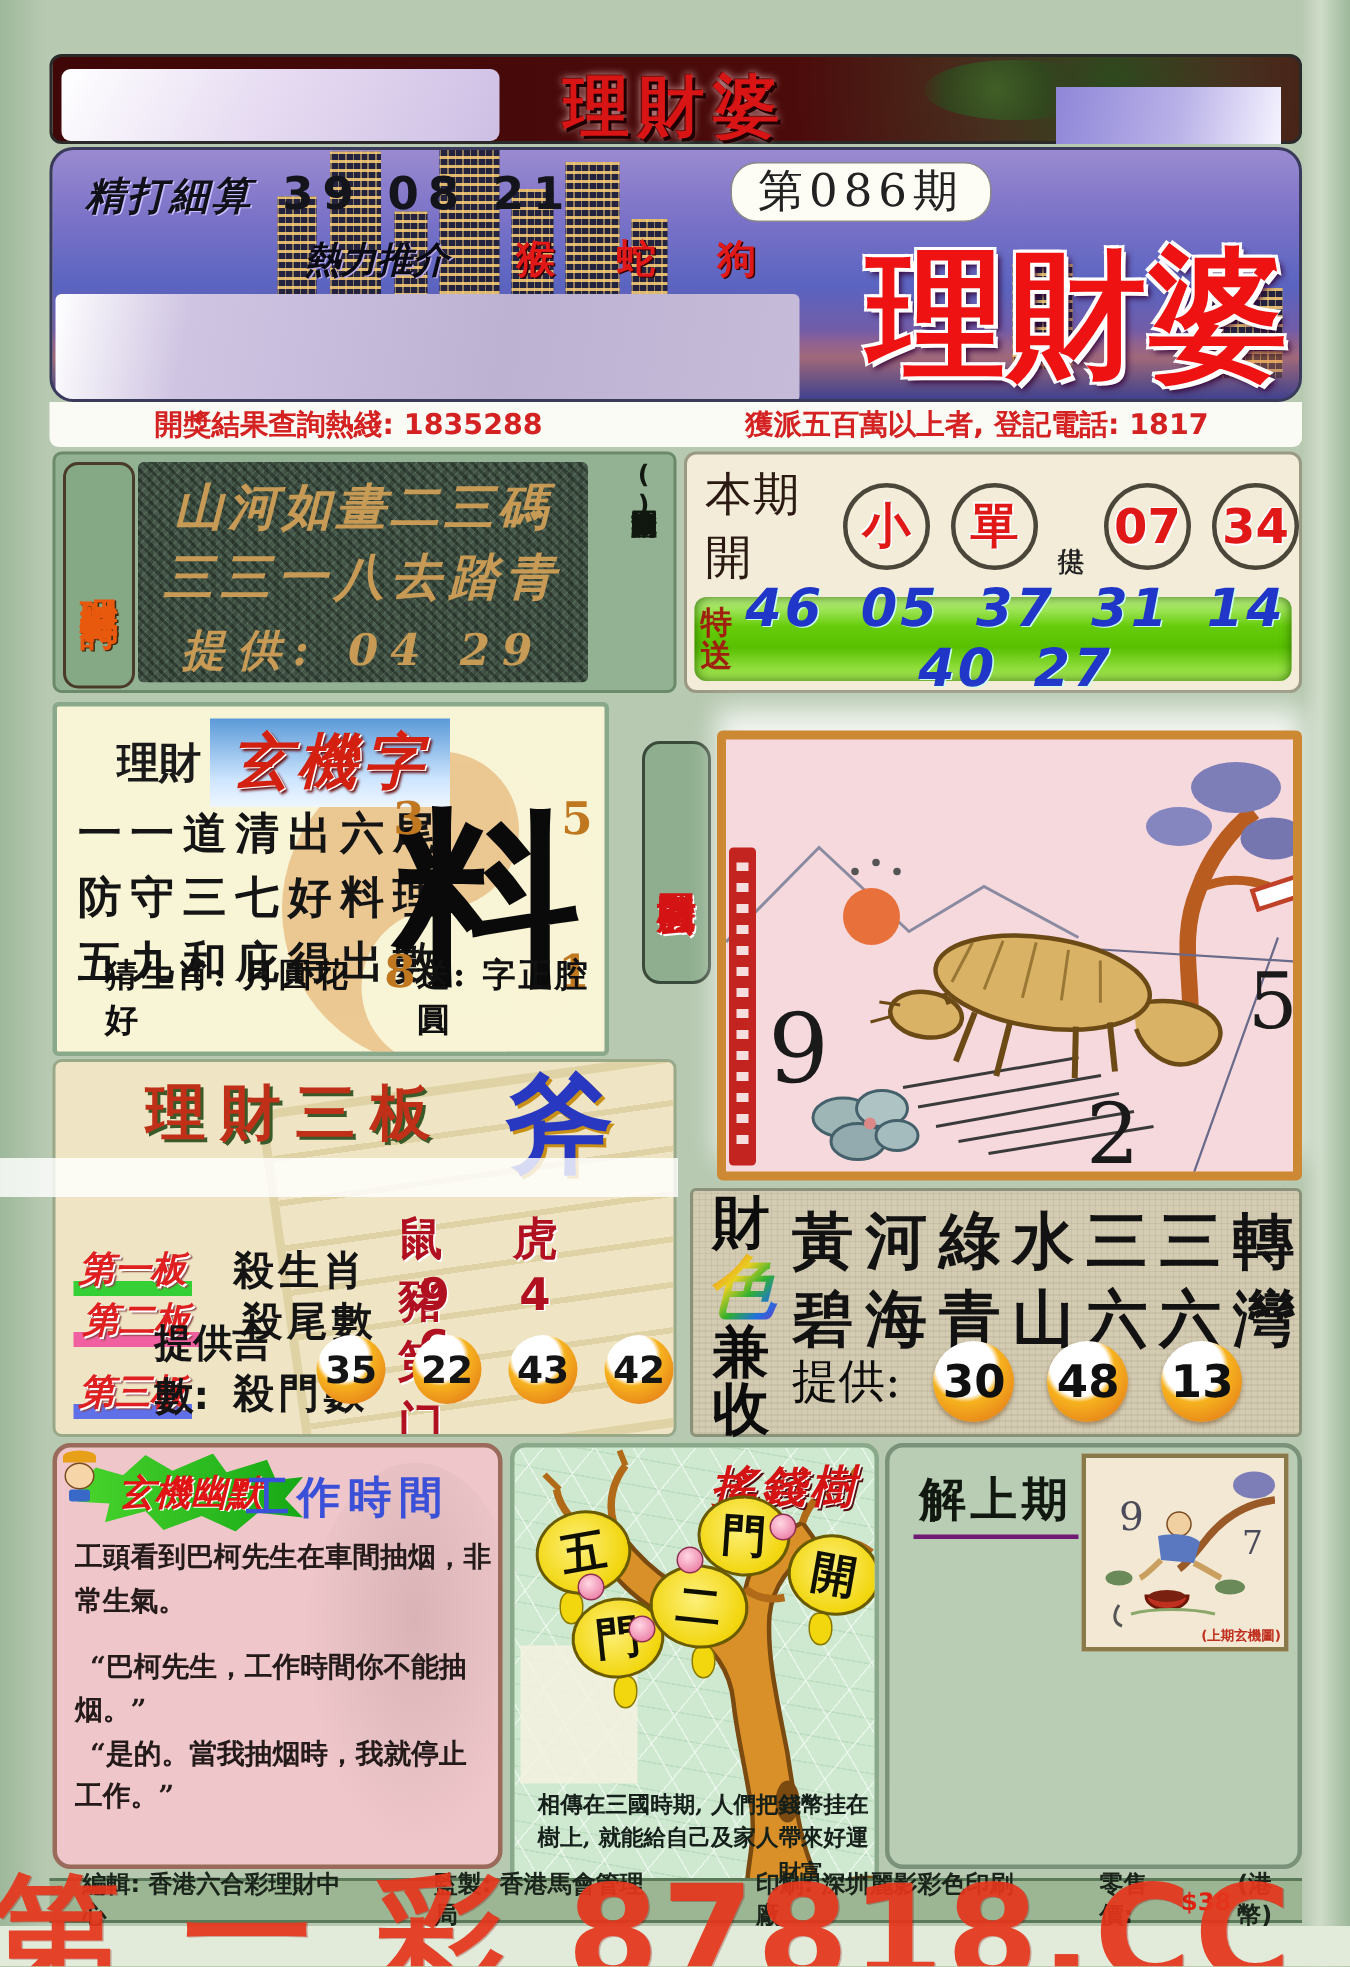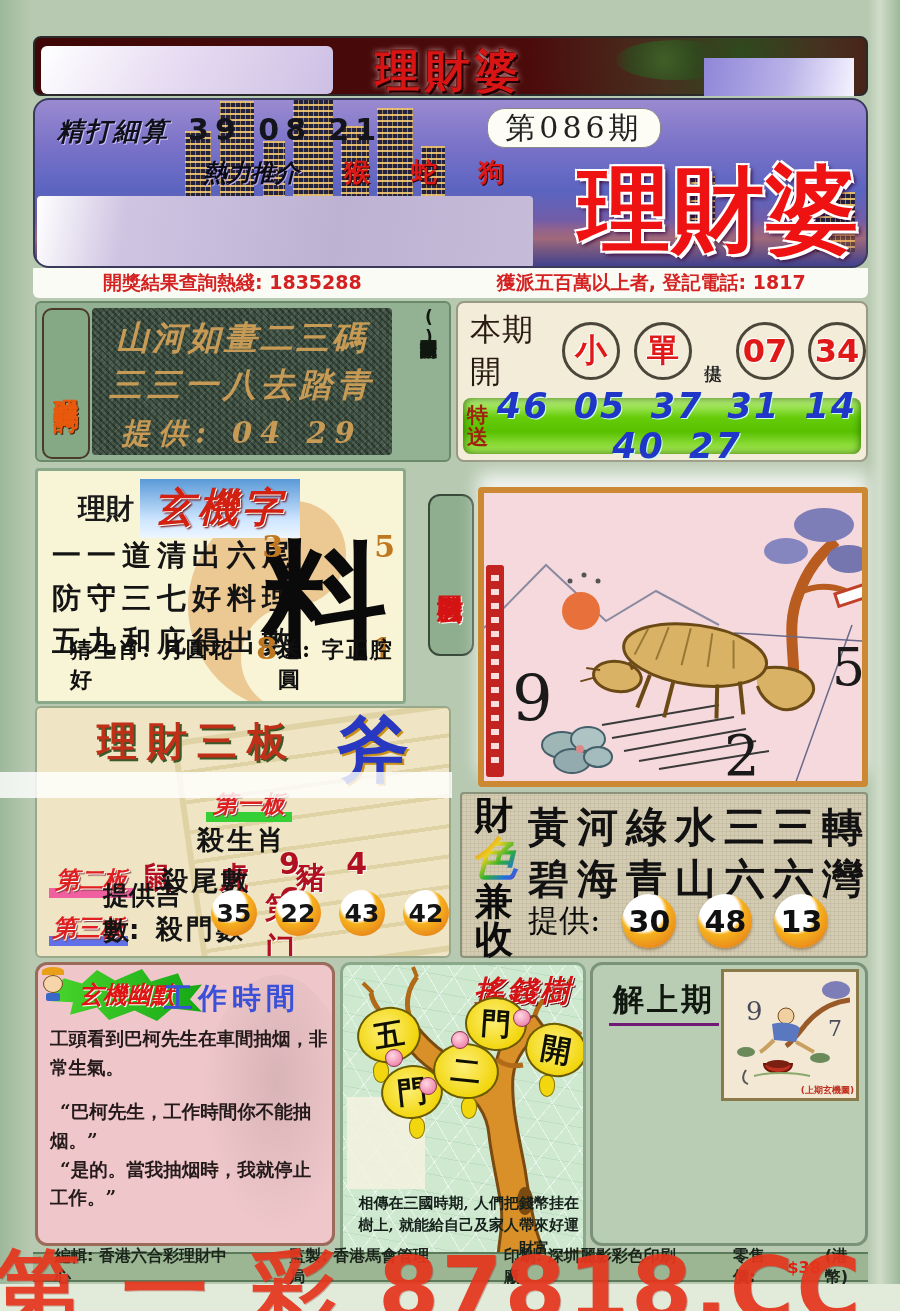--- a/index.html
+++ b/index.html
@@ -352,21 +352,21 @@
     </svg>
     <div id="red-strip">
         <i></i>
       </div>
   </div>
 
   <div id="boards-panel" class="panel">
     <div id="abacus"></div>
     <div id="boards-title" class="serif">理財三板</div>
     <div id="axe-char" class="serif">斧</div>
-    <div class="board-row" style="top:80px;flex-direction:column;">
+    <div class="board-row" style="top:98px;">
       <span class="board-tag u1">第一板</span>
       <span class="board-label">殺生肖</span>
       <span class="board-value serif">鼠 虎 豬</span>
     </div>
     <div class="board-row" style="top:138px;">
       <span class="board-tag u2">第二板</span>
       <span class="board-label">殺尾數</span>
       <span class="board-value">9 4 6</span>
     </div>
     <div class="board-row" style="top:180px;">

